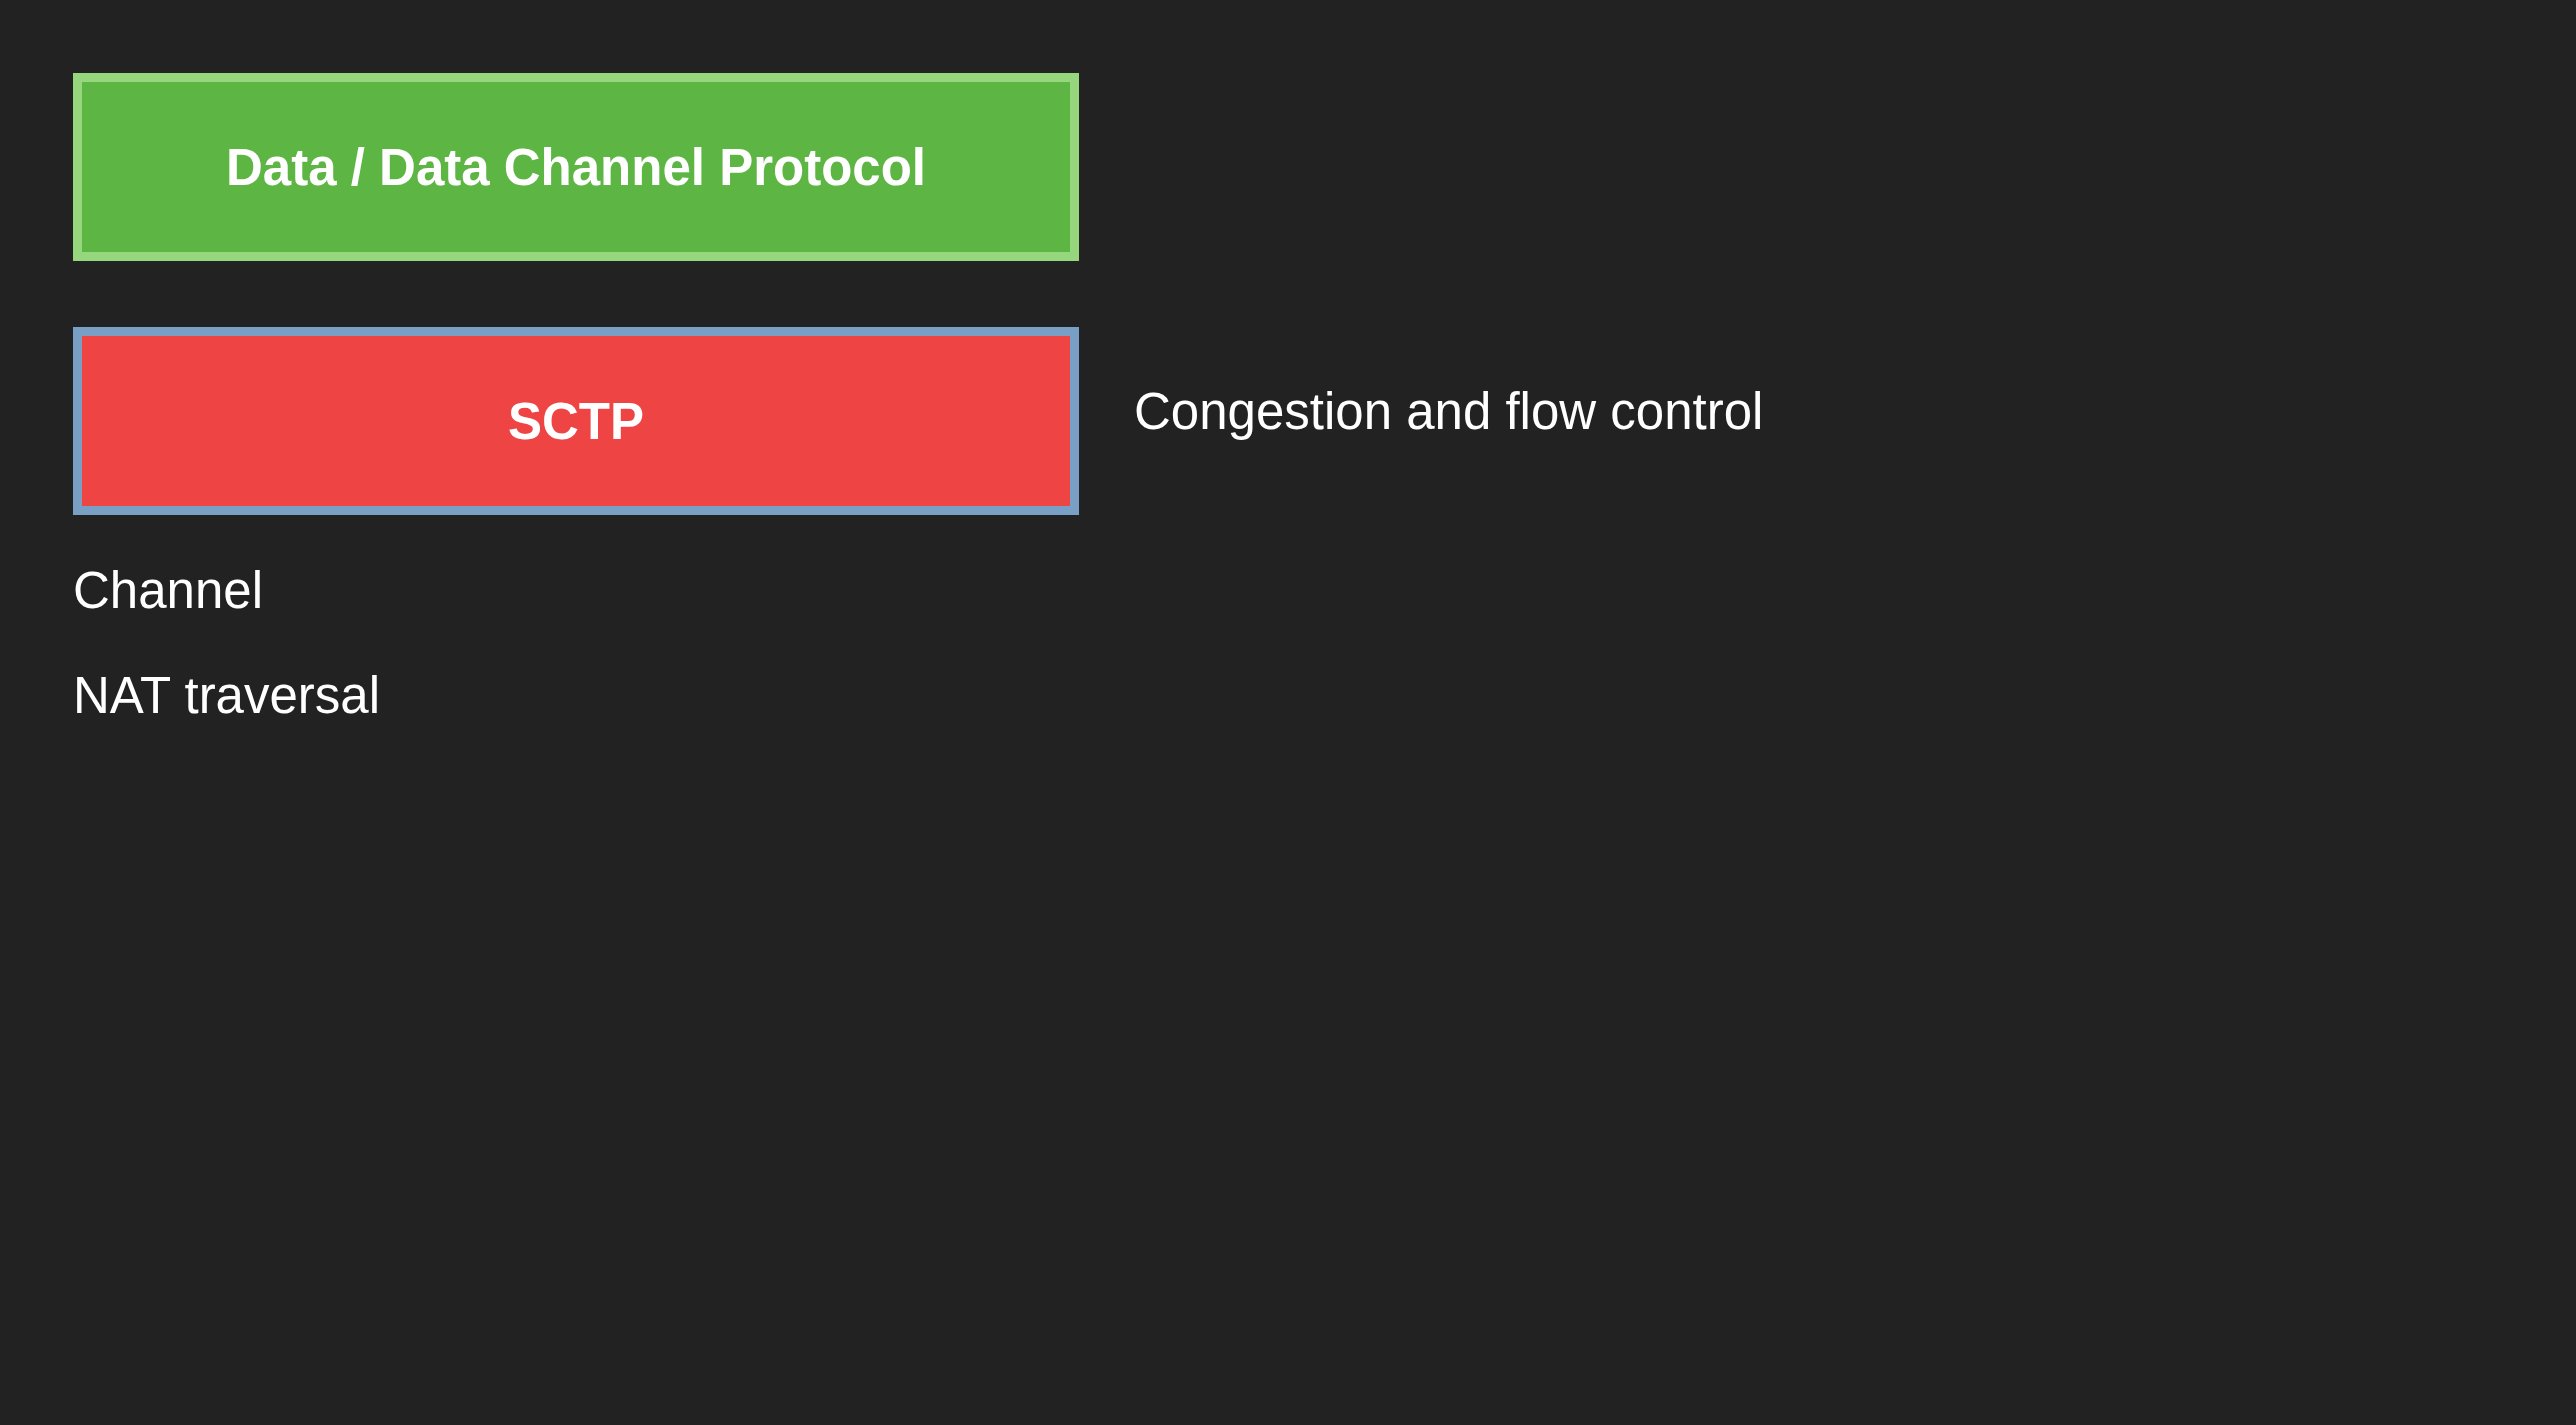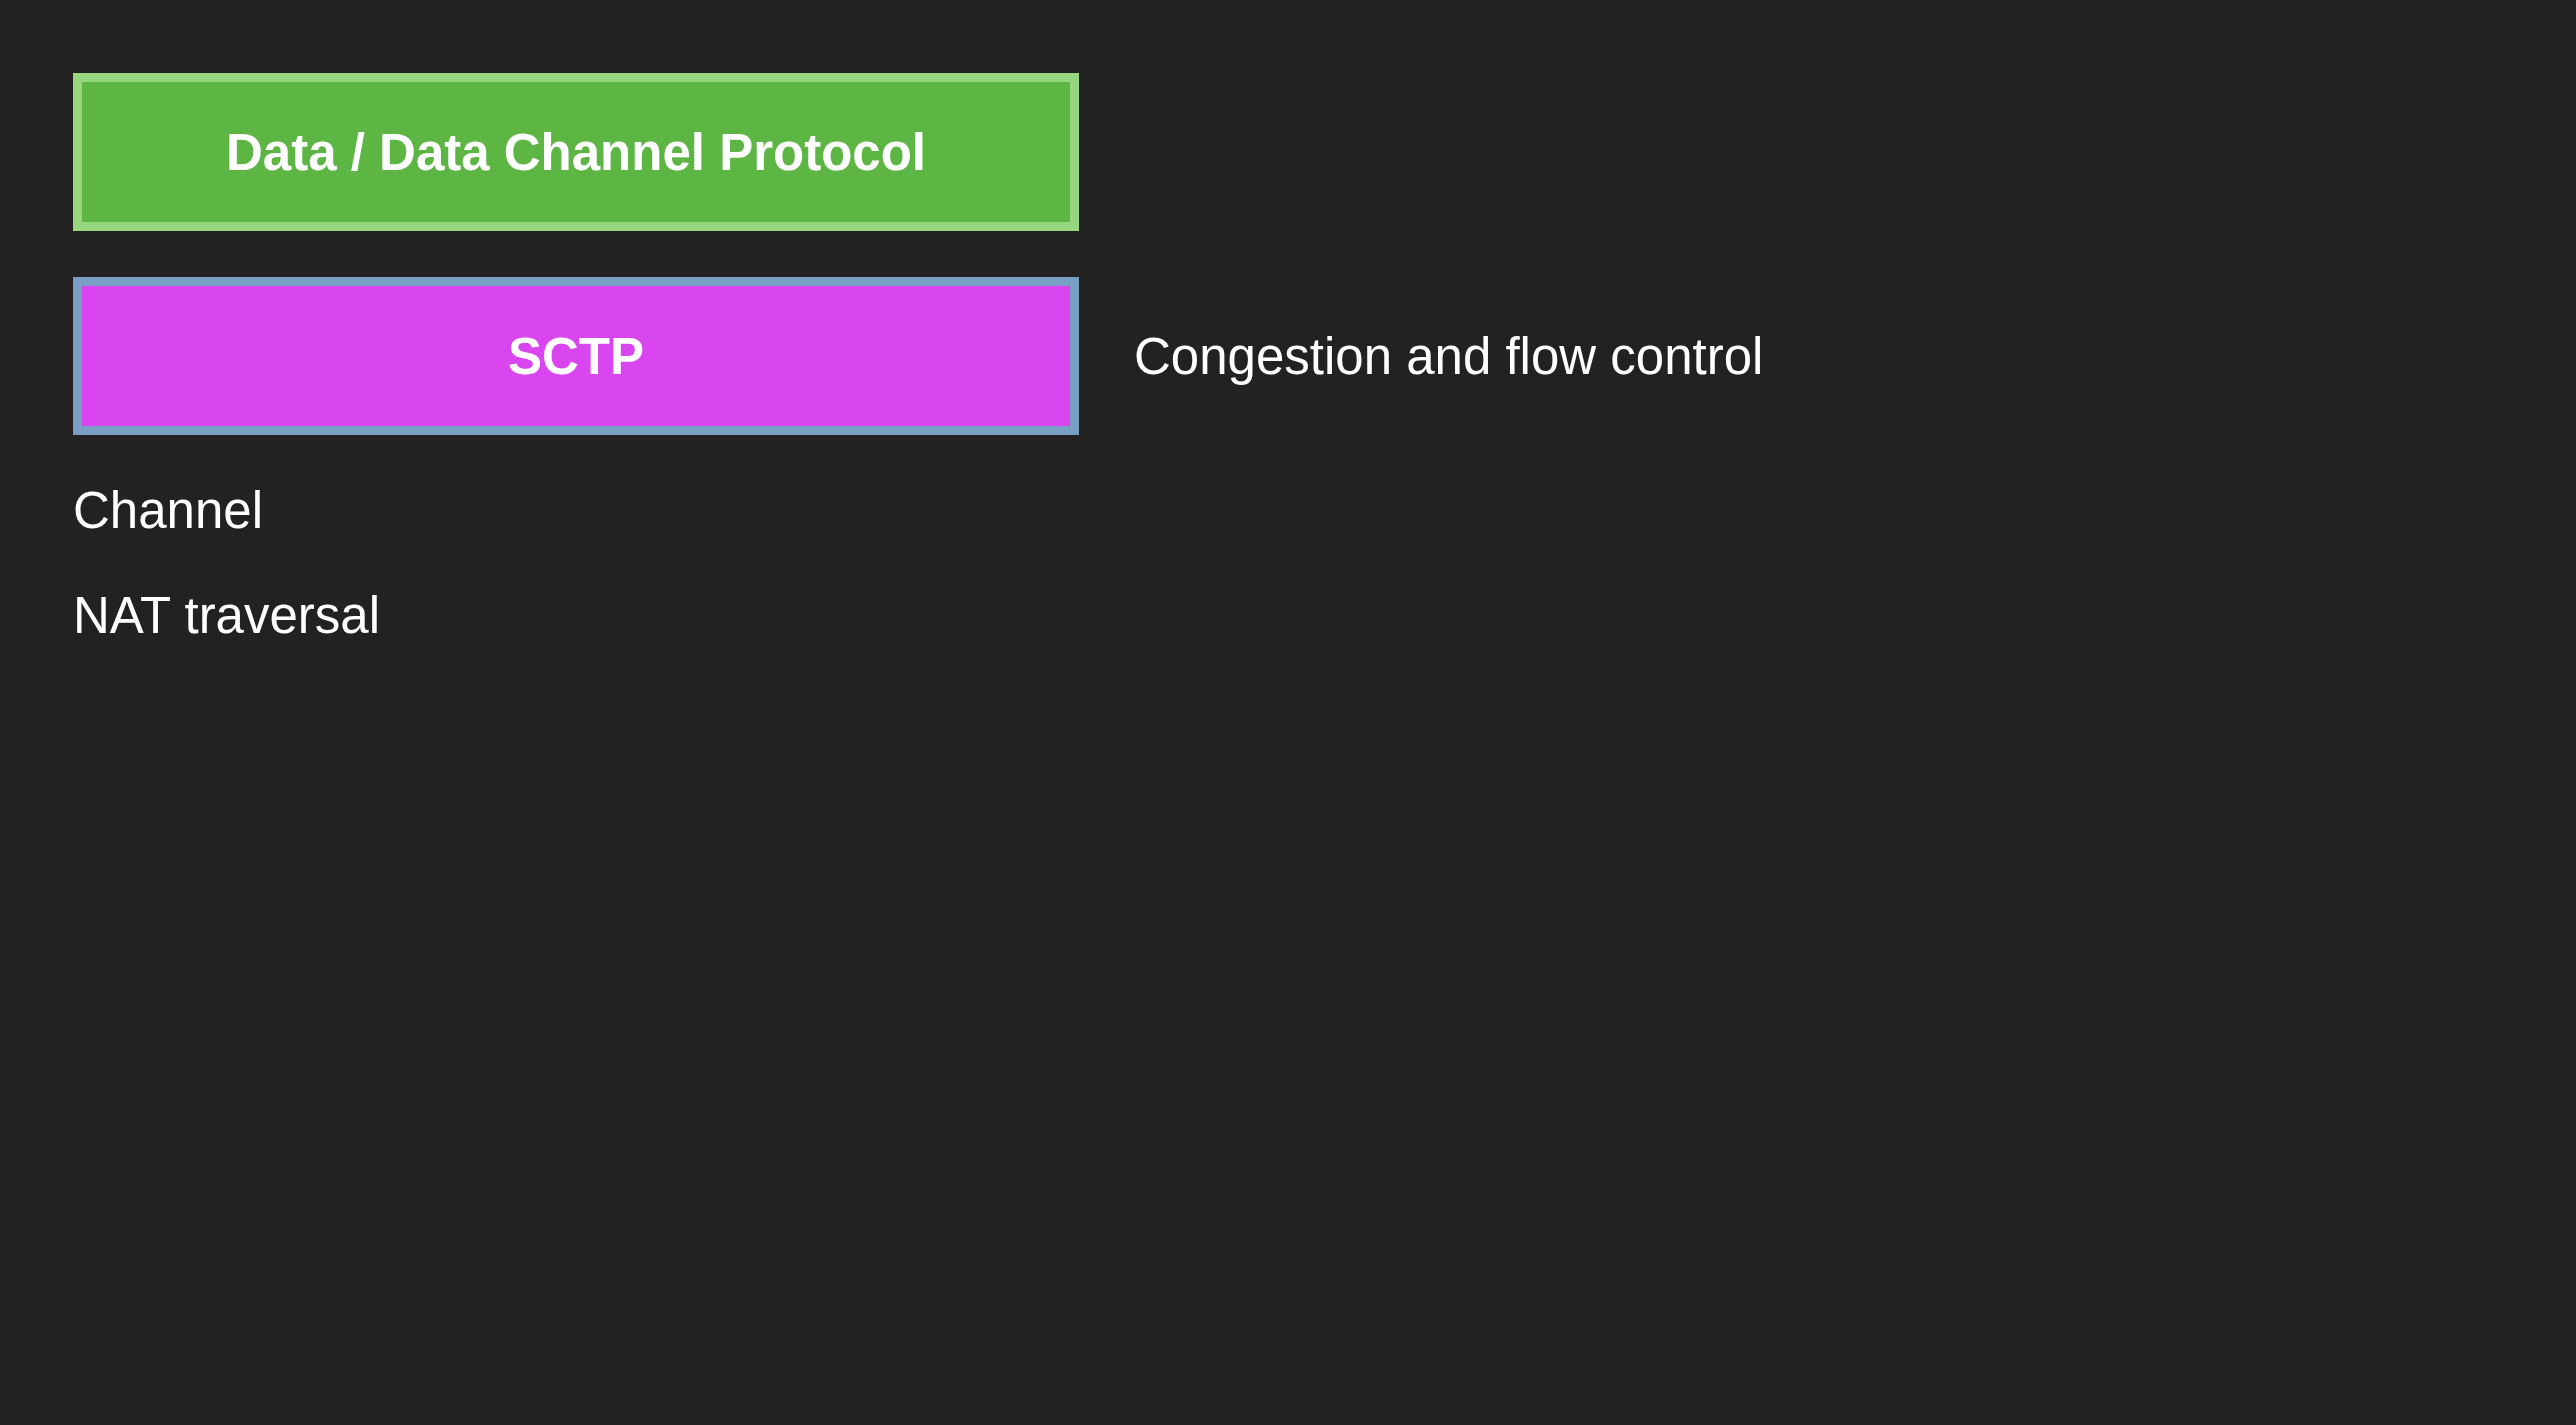--- a/index.html
+++ b/index.html
@@ -19,36 +19,37 @@
       flex-direction: column;
       gap: 46px;
     }
     .row {
       display: flex;
       align-items: center;
       gap: 55px;
     }
     .stack-box {
       width: 1006px;
-      height: 158px;
+      height: 188px;
       display: flex;
       align-items: center;
       justify-content: center;
       font-weight: bold;
       font-size: 51px;
       color: #ffffff;
       text-align: center;
     }
     .box-green {
       background-color: #5db644;
       border: 9.1px solid #96d77e;
     }
     .box-blue {
-      background-color: #d946ef;
+      background-color: #ef4444;
       border: 9.1px solid #7a9fc4;
+      margin-top: 20px;
     }
     .description {
       color: #ffffff;
       font-weight: normal;
       font-size: 51px;
     }
   </style>
 </head>
 <body>
 

